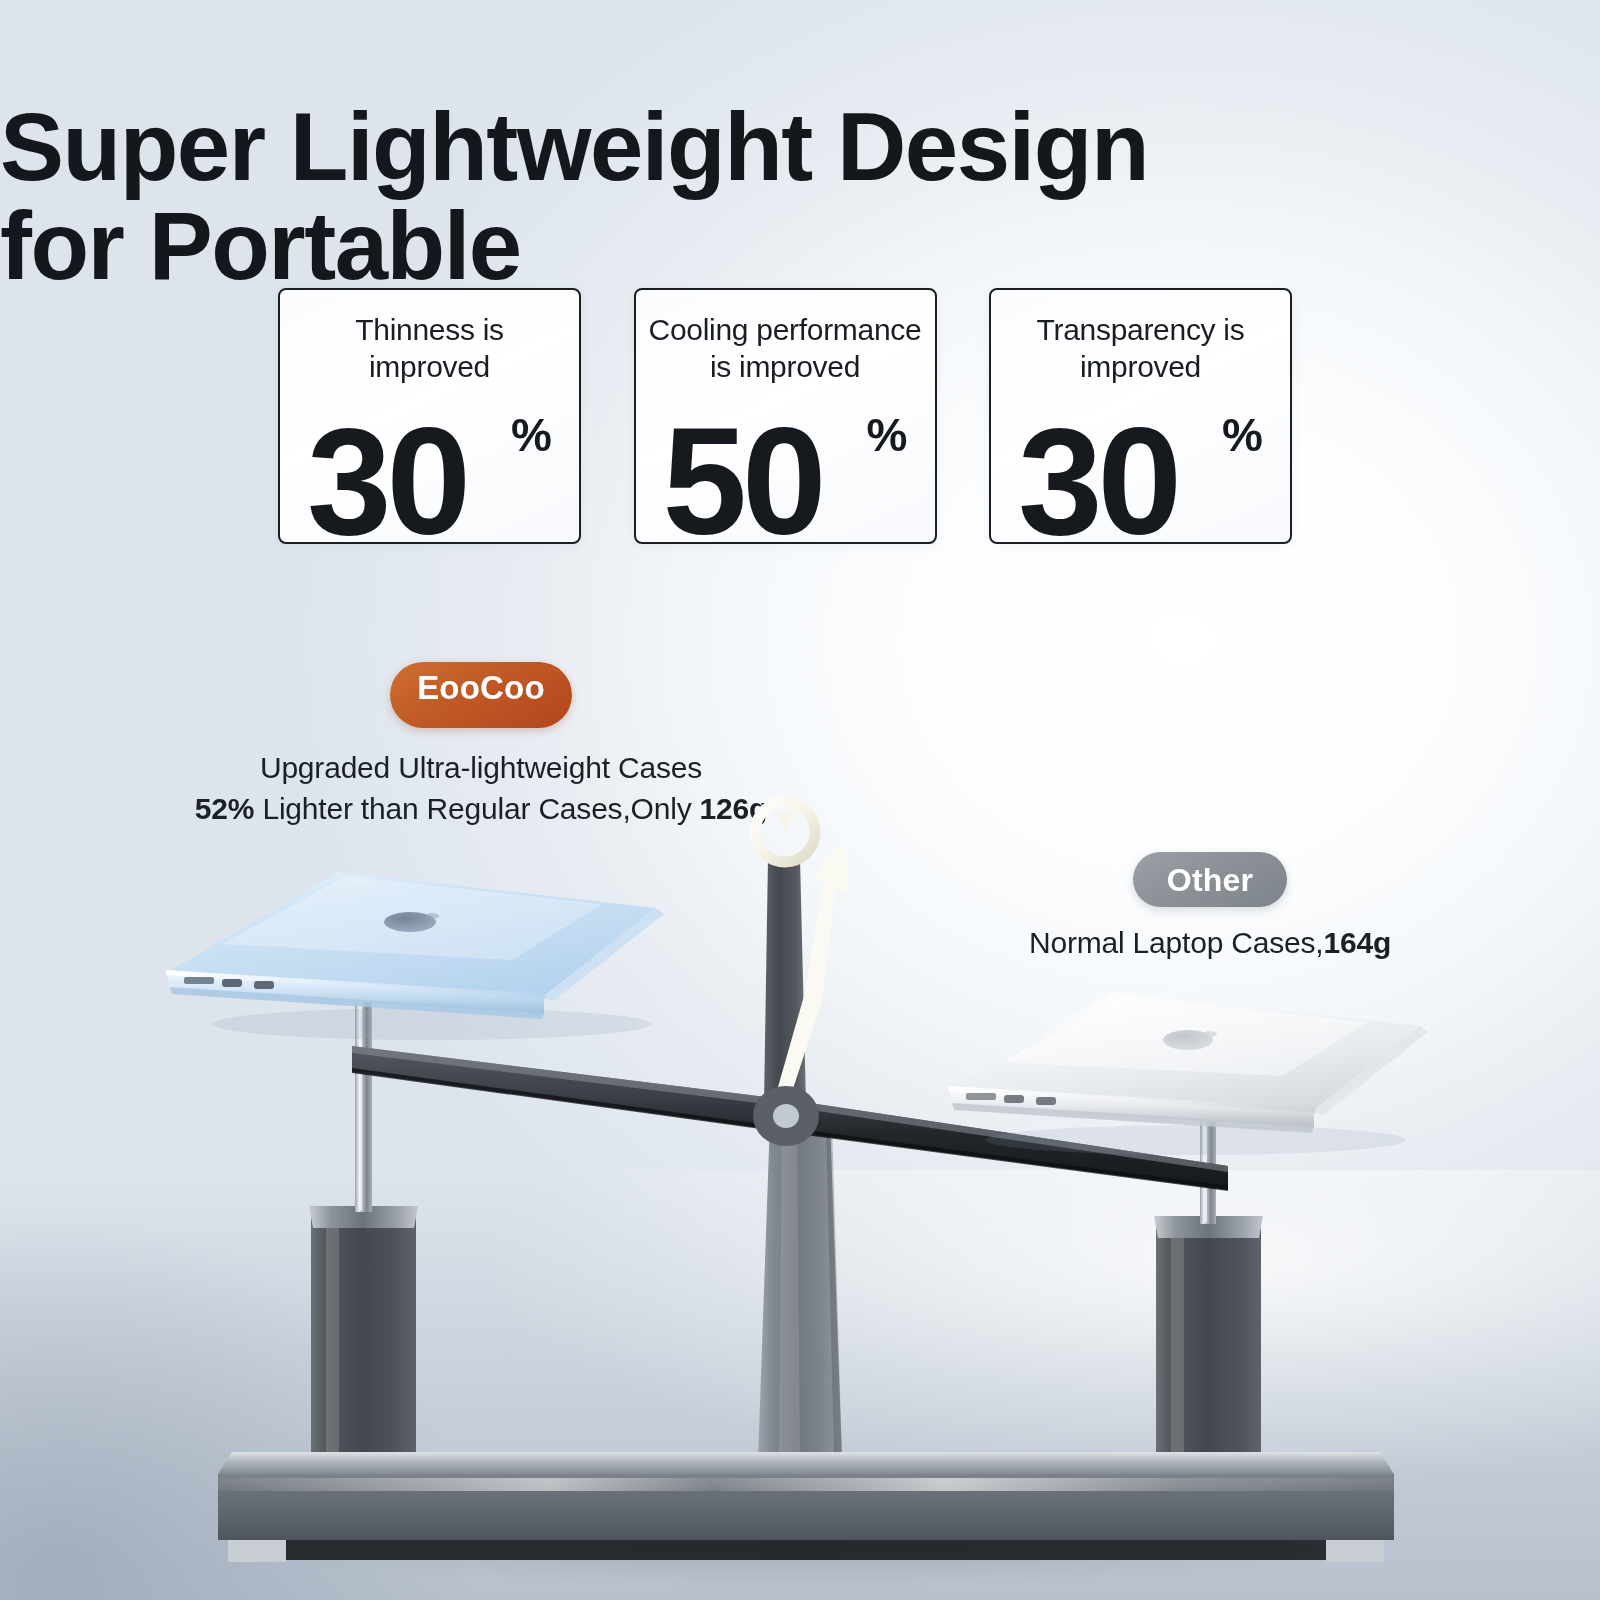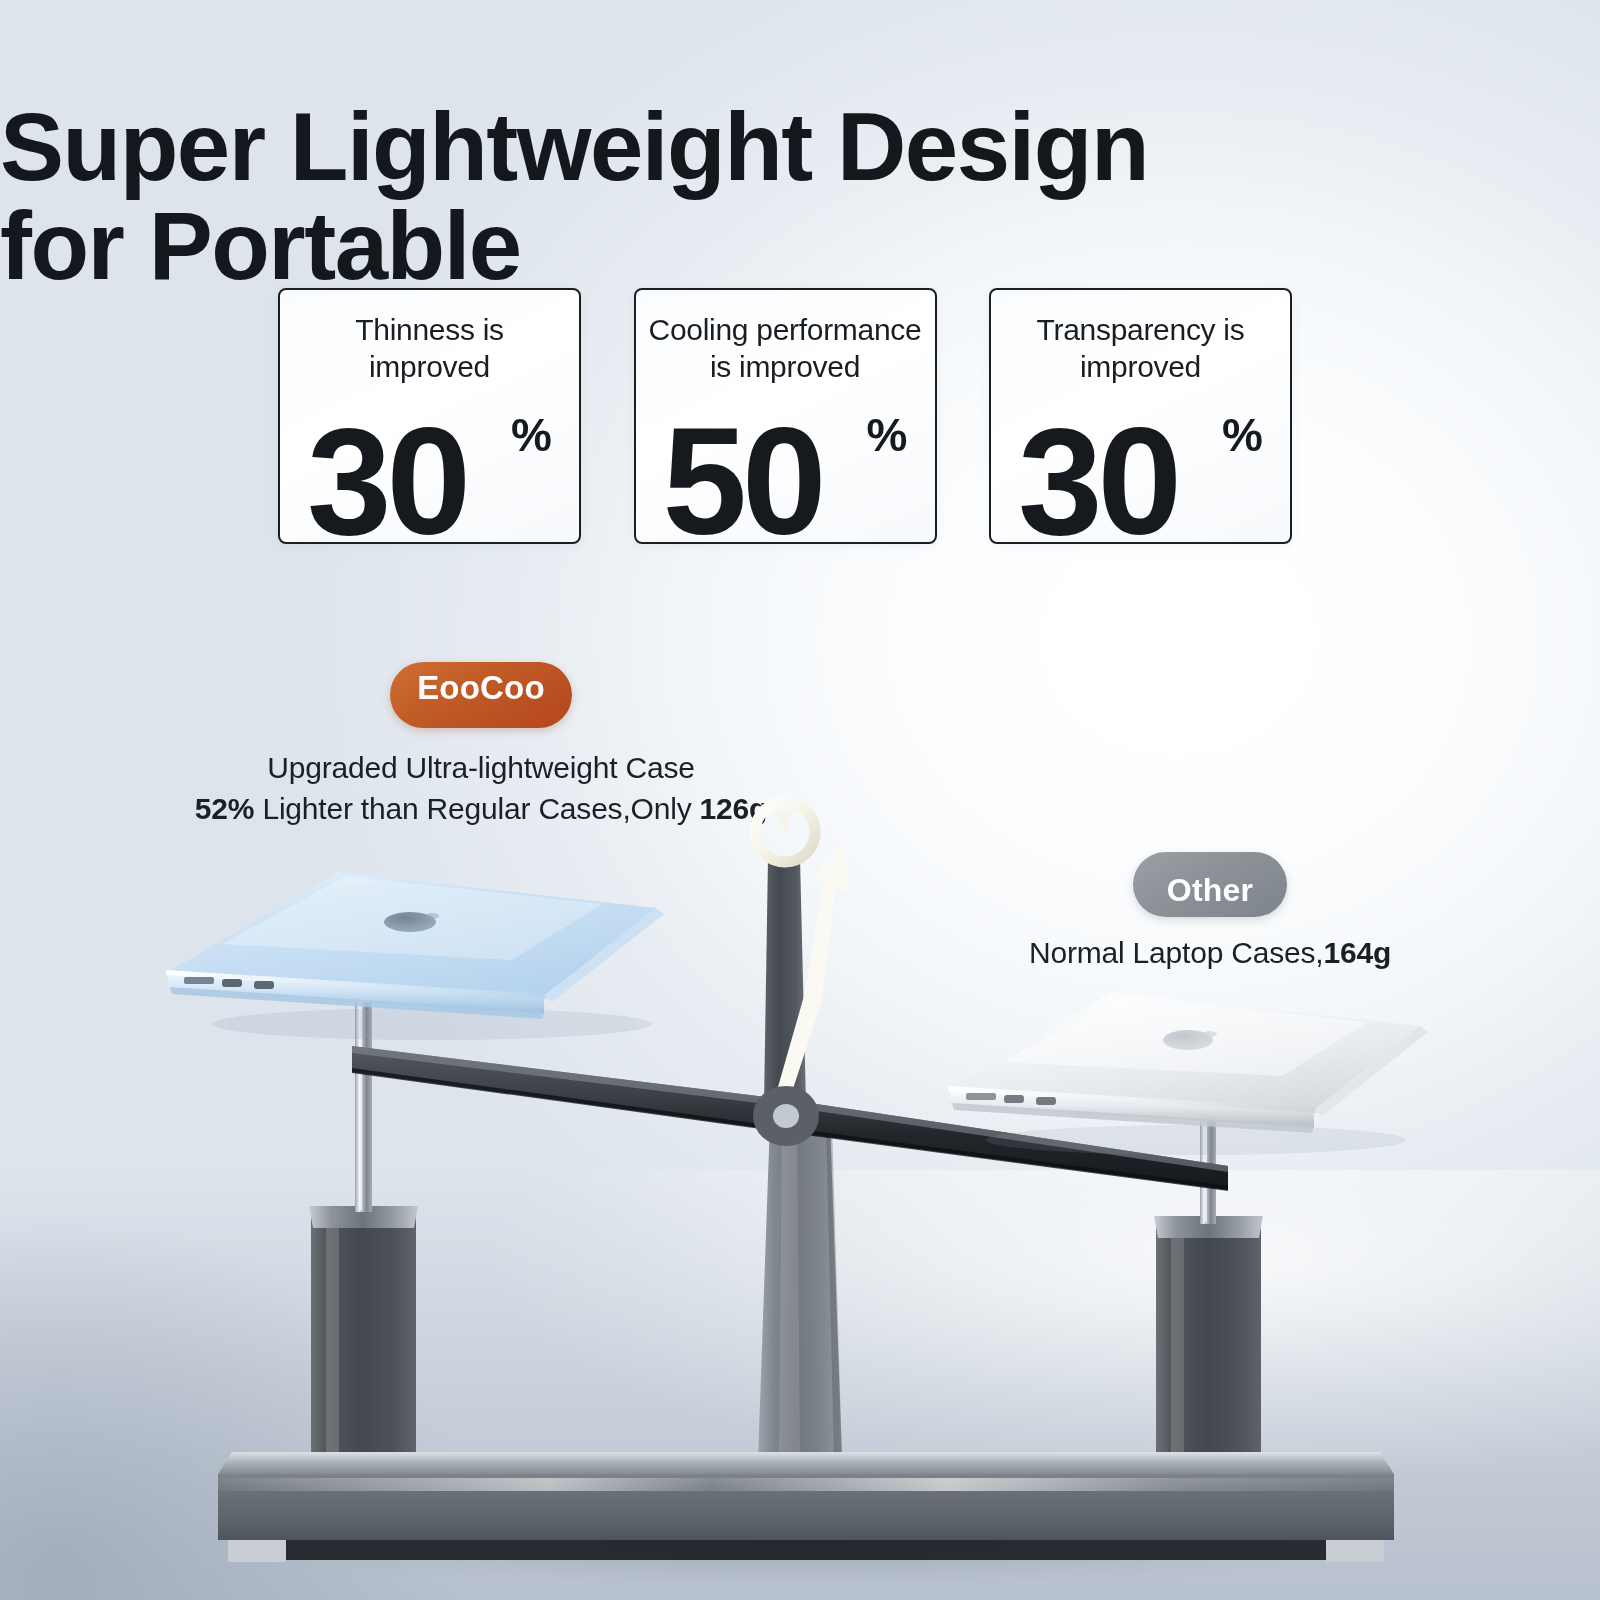--- a/index.html
+++ b/index.html
@@ -157,21 +157,21 @@
   .cmp-line b { font-weight: 800; }
 
   #other-block {
     position: absolute;
     left: 1010px;
     top: 852px;
     width: 400px;
     text-align: center;
   }
   #other-badge {
-    padding: 20px 34px 8px;
+    padding: 10px 34px 8px;
     font-size: 32px;
     background: linear-gradient(150deg, #9aa0a6 0%, #8b9197 45%, #7e848b 100%);
     box-shadow: 0 3px 9px rgba(110,120,130,0.25);
   }
   #other-line { margin-top: 16px; }
 
   
   #scale {
     position: absolute;
     left: 0;
@@ -235,21 +235,21 @@
       <div class="stat-value-row">
         <span class="stat-number">30</span>
         <span class="stat-pct">%</span>
       </div>
     </div>
 
   </div>
 
   <div id="eoocoo-block">
     <div class="badge" id="eoocoo-badge">EooCoo</div>
-    <div class="cmp-line" id="eoocoo-line1">Upgraded Ultra-lightweight Case</div>
+    <div class="cmp-line" id="eoocoo-line1">Upgraded Ultra-lightweight Cases</div>
     <div class="cmp-line" id="eoocoo-line2">
       <b>52%</b><span> Lighter than Regular Cases,Only </span><b>126g</b>
     </div>
   </div>
 
   <div id="other-block">
     <div class="badge" id="other-badge">Other</div>
     <div class="cmp-line" id="other-line">
       <span>Normal Laptop Cases,</span><b>164g</b>
     </div>

